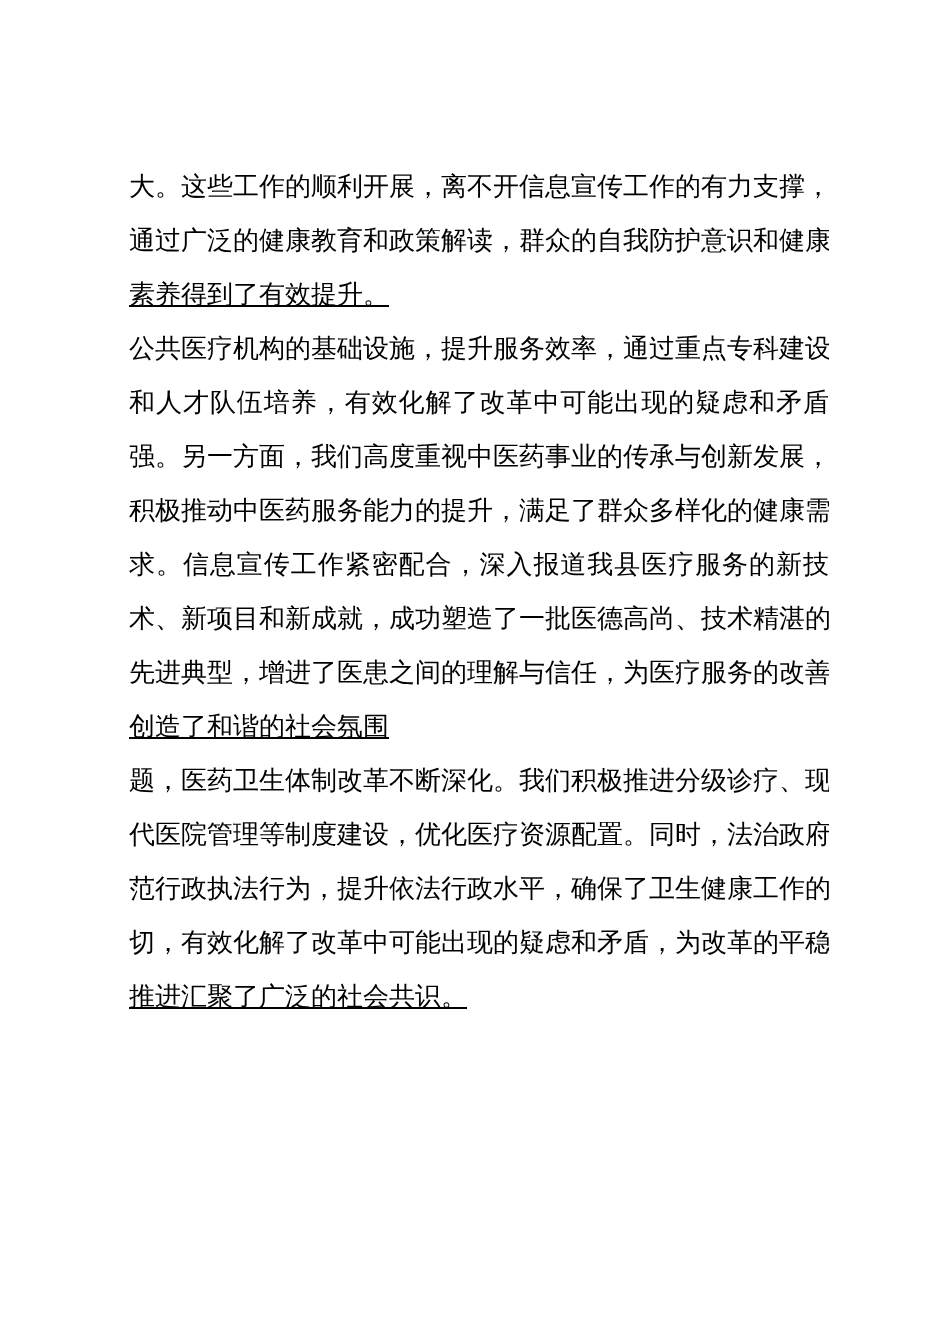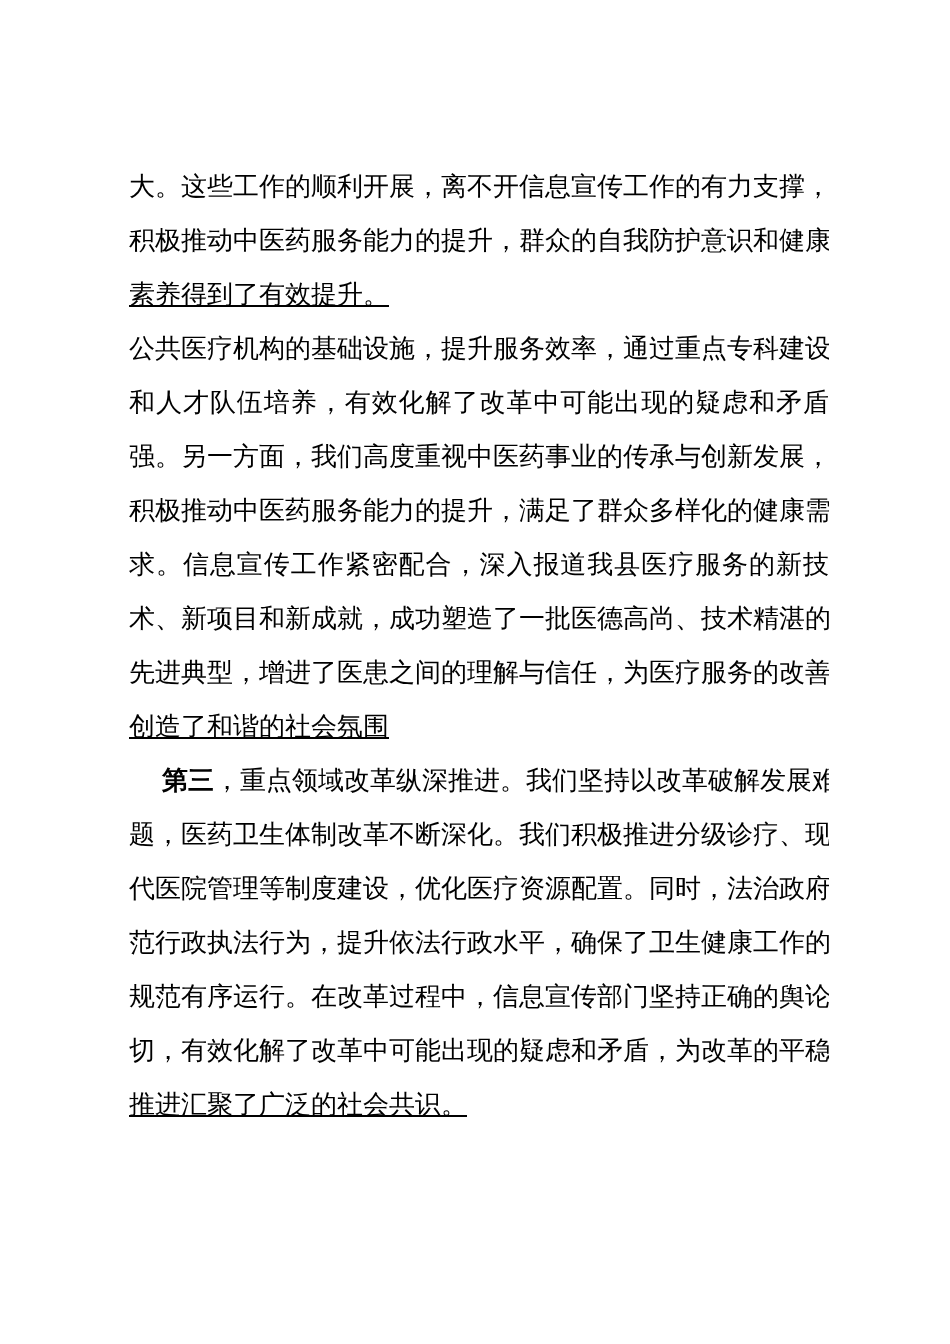--- a/index.html
+++ b/index.html
@@ -55,39 +55,37 @@
     }
   </style>
 </head>
 <body>
 
 <div class="page">
   <div class="body-text">
 
     <div class="paragraph">
       <span class="line">大。这些工作的顺利开展，离不开信息宣传工作的有力支撑，</span>
-      <span class="line">积极推动中医药服务能力的提升，群众的自我防护意识和健康</span>
+      <span class="line">通过广泛的健康教育和政策解读，群众的自我防护意识和健康</span>
       <span class="line last">素养得到了有效提升。</span>
     </div>
 
     <div class="paragraph">
       <span class="line">公共医疗机构的基础设施，提升服务效率，通过重点专科建设</span>
       <span class="line">和人才队伍培养，有效化解了改革中可能出现的疑虑和矛盾</span>
       <span class="line">强。另一方面，我们高度重视中医药事业的传承与创新发展，</span>
       <span class="line">积极推动中医药服务能力的提升，满足了群众多样化的健康需</span>
       <span class="line">求。信息宣传工作紧密配合，深入报道我县医疗服务的新技</span>
       <span class="line">术、新项目和新成就，成功塑造了一批医德高尚、技术精湛的</span>
       <span class="line">先进典型，增进了医患之间的理解与信任，为医疗服务的改善</span>
       <span class="line last">创造了和谐的社会氛围</span>
     </div>
 
     <div class="paragraph">
-      <span class="line indent"><span class="bold">第三</span><span>，重点领域改革纵深推进。我们坚持以改革破解发展难</span></span>
       <span class="line">题，医药卫生体制改革不断深化。我们积极推进分级诊疗、现</span>
       <span class="line">代医院管理等制度建设，优化医疗资源配置。同时，法治政府</span>
       <span class="line">范行政执法行为，提升依法行政水平，确保了卫生健康工作的</span>
-      <span class="line">规范有序运行。在改革过程中，信息宣传部门坚持正确的舆论</span>
       <span class="line">切，有效化解了改革中可能出现的疑虑和矛盾，为改革的平稳</span>
       <span class="line last">推进汇聚了广泛的社会共识。</span>
     </div>
 
   </div>
 </div>
 
 </body></html>

